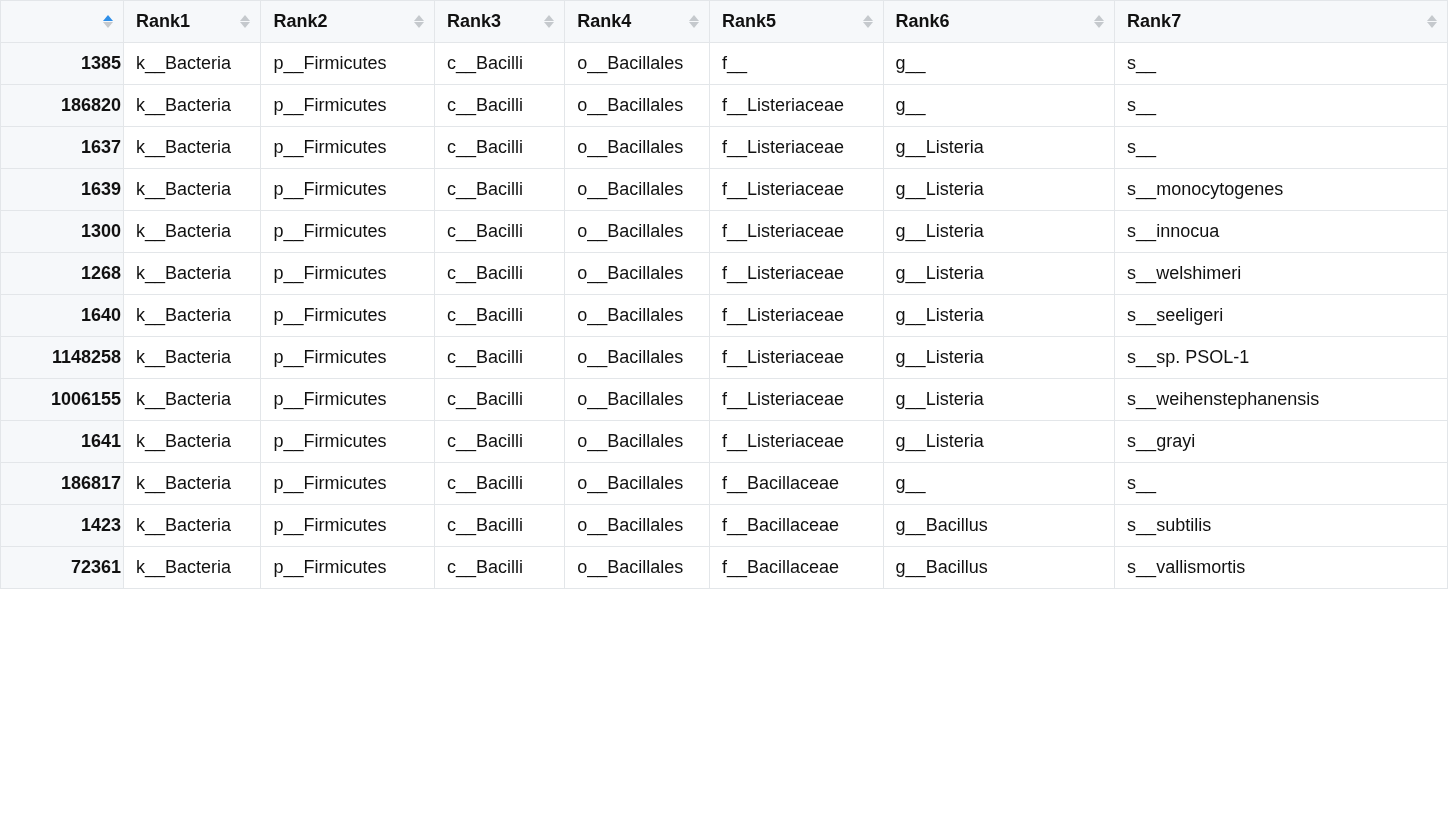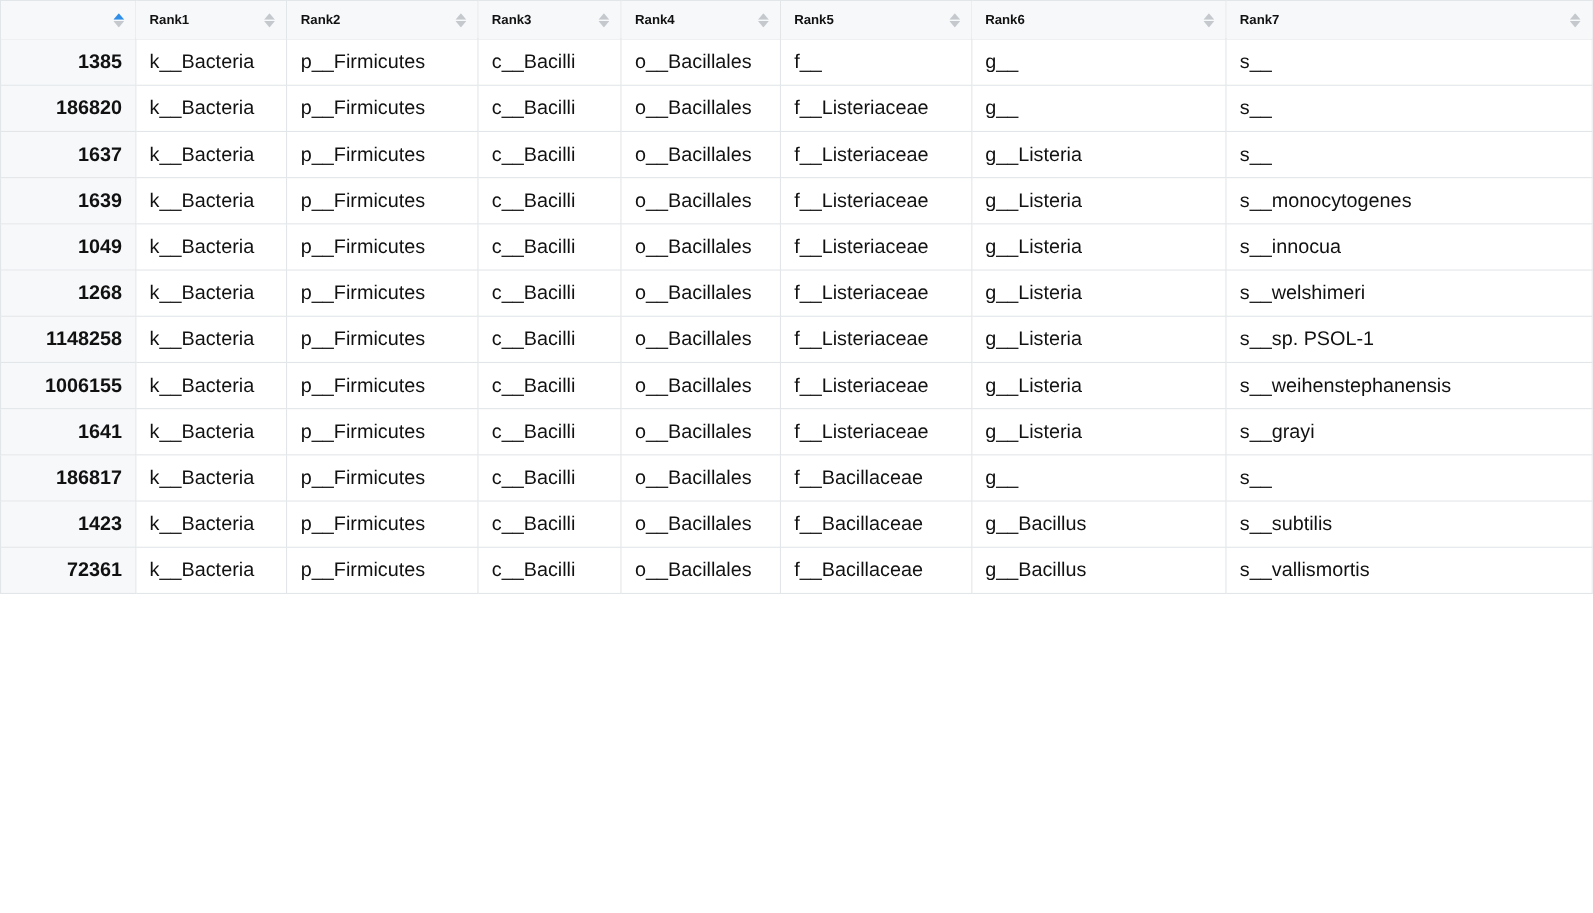--- a/index.html
+++ b/index.html
@@ -21,30 +21,30 @@
     padding: 10px 10px 10px 12px;
     text-align: left;
     white-space: nowrap;
     overflow: hidden;
     text-overflow: ellipsis;
   }
   thead th {
     background: #f6f8fa;
     font-weight: 700;
     position: relative;
-    font-size: 12px;
+    font-size: 18px;
   }
   thead th.idcol {
     text-align: right;
   }
   tbody td.idcol {
     background: #f6f8fa;
     font-weight: 700;
     text-align: right;
-    padding-right: 12px;
+    padding-right: 2px;
   }
   
   col.c0 { width: 8.5%; }
   col.c1 { width: 9.5%; }
   col.c2 { width: 12%; }
   col.c3 { width: 9%; }
   col.c4 { width: 10%; }
   col.c5 { width: 12%; }
   col.c6 { width: 16%; }
   col.c7 { width: 23%; }
@@ -183,38 +183,48 @@
         <td class="idcol">1639</td>
         <td>k__Bacteria</td>
         <td>p__Firmicutes</td>
         <td>c__Bacilli</td>
         <td>o__Bacillales</td>
         <td>f__Listeriaceae</td>
         <td>g__Listeria</td>
         <td>s__monocytogenes</td>
       </tr>
       <tr>
-        <td class="idcol">1049</td>
+        <td class="idcol">1300</td>
         <td>k__Bacteria</td>
         <td>p__Firmicutes</td>
         <td>c__Bacilli</td>
         <td>o__Bacillales</td>
         <td>f__Listeriaceae</td>
         <td>g__Listeria</td>
         <td>s__innocua</td>
       </tr>
       <tr>
         <td class="idcol">1268</td>
         <td>k__Bacteria</td>
         <td>p__Firmicutes</td>
         <td>c__Bacilli</td>
         <td>o__Bacillales</td>
         <td>f__Listeriaceae</td>
         <td>g__Listeria</td>
         <td>s__welshimeri</td>
+      </tr>
+      <tr>
+        <td class="idcol">1640</td>
+        <td>k__Bacteria</td>
+        <td>p__Firmicutes</td>
+        <td>c__Bacilli</td>
+        <td>o__Bacillales</td>
+        <td>f__Listeriaceae</td>
+        <td>g__Listeria</td>
+        <td>s__seeligeri</td>
       </tr>
       <tr>
         <td class="idcol">1148258</td>
         <td>k__Bacteria</td>
         <td>p__Firmicutes</td>
         <td>c__Bacilli</td>
         <td>o__Bacillales</td>
         <td>f__Listeriaceae</td>
         <td>g__Listeria</td>
         <td>s__sp. PSOL-1</td>

